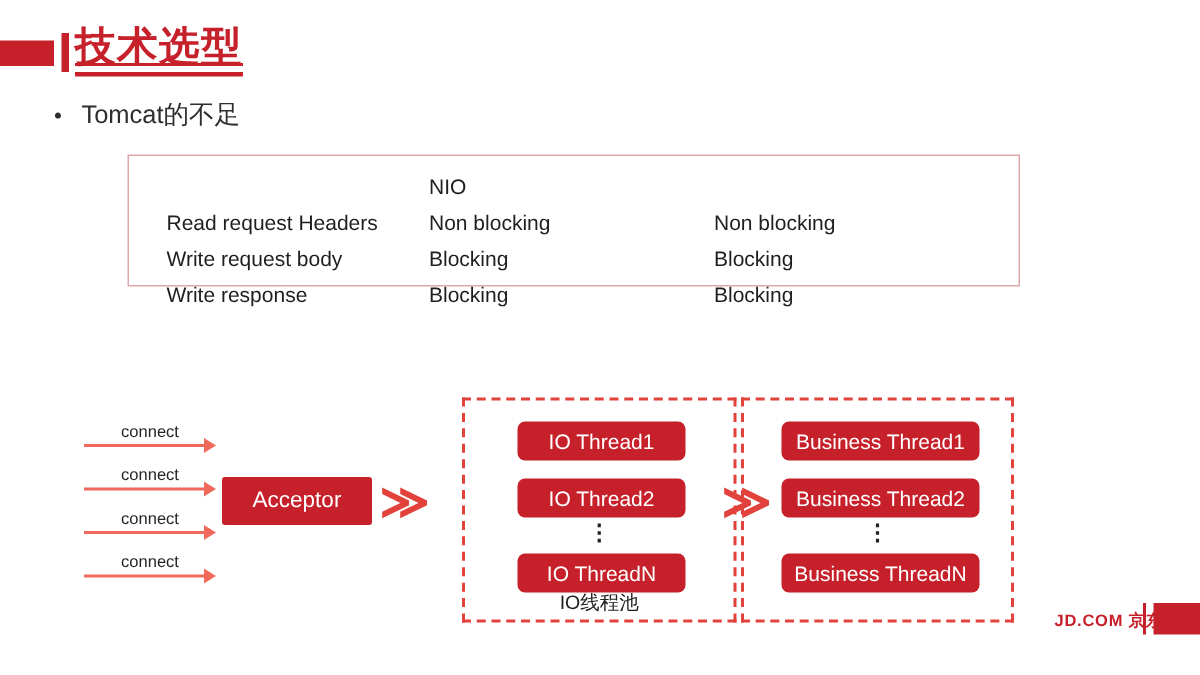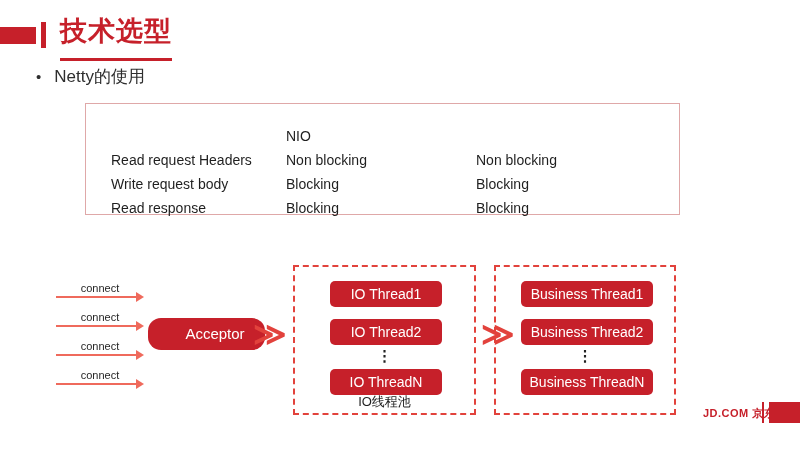--- a/index.html
+++ b/index.html
@@ -6,55 +6,55 @@
   .slide{
     position:relative;width:800px;height:450px;background:#ffffff;overflow:hidden;
     font-family:"Liberation Sans",sans-serif;
     --brand-red:#c6202a;--accent-red:#ef6a5c;--dash-red:#e2423c;
     --table-border:#dfa8a8;--text-dark:#2e2e2e;
   }
   
   .title-bar{position:absolute;left:0;top:27px;width:36px;height:17px;background:var(--brand-red);}
   .title-tick{position:absolute;left:41px;top:22px;width:5px;height:26px;background:var(--brand-red);}
   .slide-title{
-    position:absolute;left:60px;top:15px;font-size:27px;font-weight:bold;
+    position:absolute;left:50px;top:15px;font-size:27px;font-weight:bold;
     color:var(--brand-red);border-bottom:3px solid var(--brand-red);
-    padding-bottom:11px;letter-spacing:1px;line-height:32px;
+    padding-bottom:1px;letter-spacing:1px;line-height:32px;text-decoration:underline;
   }
   
   .bullet{position:absolute;font-size:17px;color:var(--text-dark);line-height:22px;}
   .bullet::before{content:"\2022";margin-right:13px;font-size:15px;color:var(--text-dark);}
   .bullet.tomcat{left:36px;top:66px;}
   .bullet.netty{left:36px;top:236px;}
   
   .tbl{
-    position:absolute;left:85px;top:103px;width:595px;height:112px;
-    border:1px solid var(--table-border);box-sizing:border-box;padding-top:20px;
+    position:absolute;left:85px;top:103px;width:595px;height:88px;
+    border:1px solid var(--table-border);box-sizing:border-box;padding-top:8px;
     font-size:14px;color:#1f1f1f;
   }
   .tr{display:grid;grid-template-columns:175px 190px 1fr;padding-left:25px;height:24px;line-height:24px;}
   
   .connect{position:absolute;left:56px;width:88px;}
   .connect .lbl{display:block;text-align:center;font-size:11px;color:#262626;line-height:12px;margin-bottom:2px;}
   .connect .line{position:relative;height:2px;background:var(--accent-red);width:80px;}
   .connect .line::after{
     content:"";position:absolute;right:-8px;top:-4px;width:0;height:0;
     border-left:8px solid var(--accent-red);border-top:5px solid transparent;border-bottom:5px solid transparent;
   }
   .connect.c0{top:282px;} .connect.c1{top:311px;} .connect.c2{top:340px;} .connect.c3{top:369px;}
   
   .acceptor{
     position:absolute;left:148px;top:318px;width:100px;height:32px;background:var(--brand-red);
-    border-radius:13px;color:#fff;font-size:15px;text-align:center;line-height:32px;padding-left:17px;
+    border-radius:2px;color:#fff;font-size:15px;text-align:center;line-height:32px;
   }
   .chev{position:absolute;top:317px;font-size:32px;font-weight:bold;color:var(--dash-red);line-height:34px;}
   .chev.one{left:253px;} .chev.two{left:481px;}
   
   .pool{position:absolute;top:265px;height:150px;border:2px dashed var(--dash-red);box-sizing:border-box;}
-  .pool.io{left:293px;width:183px;}
+  .pool.io{left:308px;width:183px;}
   .pool.biz{left:494px;width:182px;}
   .tbox{
     position:absolute;background:var(--brand-red);border-radius:5px;color:#fff;
     font-size:14px;text-align:center;height:26px;line-height:26px;
   }
   .pool.io  .tbox{left:35px;width:112px;}
   .pool.biz .tbox{left:25px;width:132px;}
   .tbox.t1{top:14px;} .tbox.t2{top:52px;} .tbox.tn{top:102px;text-align:center;}
   .dots{position:absolute;top:78px;left:0;width:100%;text-align:center;font-size:15px;font-weight:bold;color:#222;line-height:22px;}
   .pool-label{position:absolute;bottom:2px;left:0;width:100%;text-align:center;font-size:13px;color:#1f1f1f;margin-top:32px;}
@@ -65,39 +65,39 @@
 </style>
 </head>
 <body>
 
 <div class="slide" style="--brand-red: #c6202a; --accent-red: #ef6a5c; --dash-red: #e2423c; --table-border: #dfa8a8; --text-dark: #2e2e2e;">
 
   <div class="title-bar"></div>
   <div class="title-tick"></div>
   <div class="slide-title">技术选型</div>
 
-  <div class="bullet tomcat">Netty的使用</div>
+  <div class="bullet tomcat">Tomcat的不足</div>
 
   <div class="tbl">
     <div class="tr">
       <span></span>
       <span>NIO</span>
     </div>
     <div class="tr">
       <span>Read request Headers</span>
       <span>Non blocking</span>
       <span>Non blocking</span>
     </div>
     <div class="tr">
       <span>Write request body</span>
       <span>Blocking</span>
       <span>Blocking</span>
     </div>
     <div class="tr">
-      <span>Read response</span>
+      <span>Write response</span>
       <span>Blocking</span>
       <span>Blocking</span>
     </div>
   </div>
 
 
   <div class="connect c0">
     <span class="lbl">connect</span>
     <div class="line"></div>
   </div>

